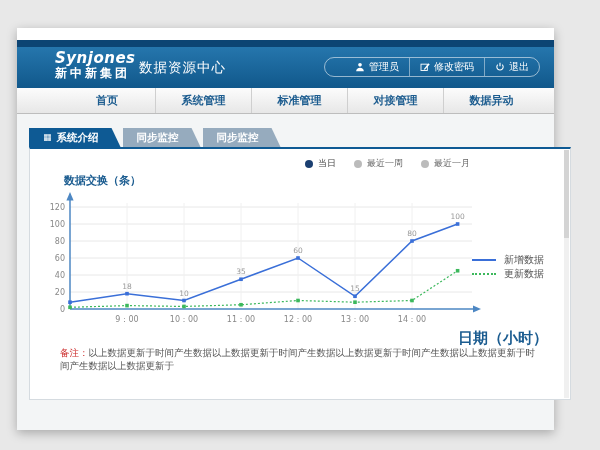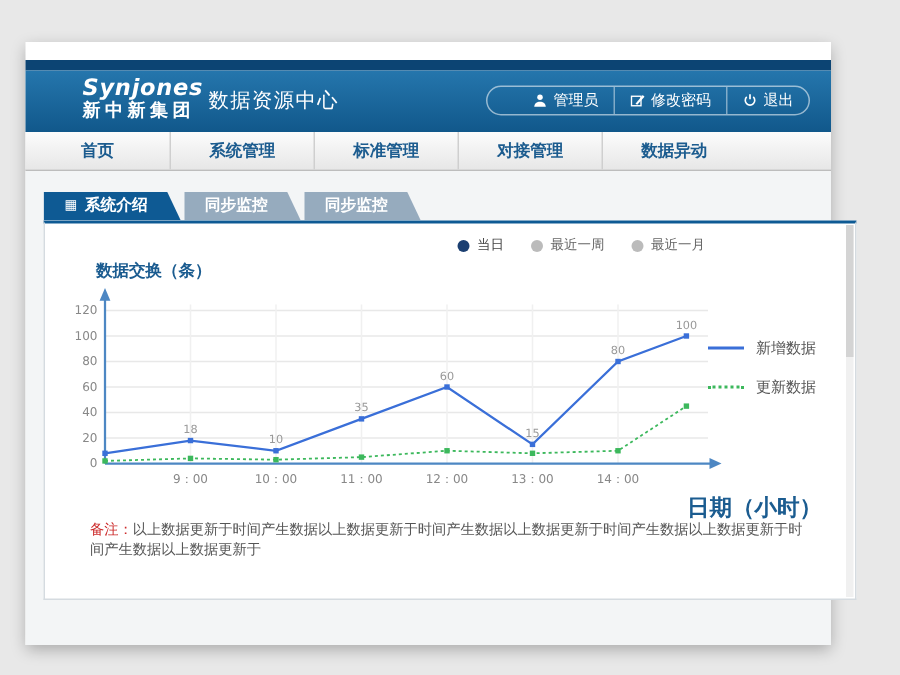--- a/index.html
+++ b/index.html
@@ -20,21 +20,21 @@
                color:#fff; font-size:13.5px; letter-spacing:1px; }
   .user-pill { position:absolute; right:14px; top:10px; height:20px; display:flex; align-items:stretch;
                border:1px solid rgba(255,255,255,.55); border-radius:10px; overflow:hidden;padding-left:20px; }
   .pill-btn { display:flex; align-items:center; gap:4px; padding:0 10px; color:#fff; font-size:10px;
               cursor:pointer; }
   .pill-btn + .pill-btn { border-left:1px solid rgba(255,255,255,.45); }
   .pill-btn svg { width:10px; height:10px; }
 
   .navbar { position:absolute; left:0; top:60px; width:100%; height:26px;
             background:linear-gradient(#fcfcfc,#e7e7e7); border-bottom:1px solid #bdbdbd;
-            display:flex; }
+            display:flex; padding-left:42px; }
   .nav-item { width:96px; text-align:center; line-height:25px; font-size:11px; font-weight:bold;
               color:#1c5c8f; cursor:pointer; position:relative; }
   .nav-item + .nav-item { border-left:1px solid #cfcfcf; }
 
   .content { position:absolute; left:0; top:86px; width:100%; height:316px; background:#f3f5f6; }
 
   .tabs-row { position:absolute; left:12px; top:14px; display:flex; }
   .tab { height:19px; line-height:19px; color:#fff; font-size:10.5px; font-weight:bold;
          padding:0 22px 0 14px; margin-right:2px; cursor:pointer;
          clip-path:polygon(0 0, calc(100% - 9px) 0, 100% 100%, 0 100%);
@@ -52,21 +52,21 @@
   .radio-item { display:flex; align-items:center; gap:5px; font-size:9px; color:#666; cursor:pointer; }
   .radio-dot { width:8px; height:8px; border-radius:50%; background:#bbb; }
   .radio-item.selected .radio-dot { background:#1b3f71; }
   .radio-item.selected { color:#444; }
 
   .y-axis-title { position:absolute; left:34px; top:24px; font-size:11px; font-weight:bold; color:#1b5c90; }
   .x-axis-title { position:absolute; left:428px; top:180px; font-size:15px; font-weight:bold; color:#1b5c90; }
 
   #chart { position:absolute; left:10px; top:40px; }
 
-  .series-legend { position:absolute; right:26px; top:76px; display:flex; flex-direction:column; gap:12px; }
+  .series-legend { position:absolute; right:26px; top:104px; display:flex; flex-direction:column; }
   .legend-item { display:flex; align-items:center; gap:8px; font-size:10px; color:#555; }
   .legend-line-solid { width:24px; height:0; border-top:2px solid #3a6fd8; }
   .legend-line-dotted { width:24px; height:0; border-top:2px dotted #3cb85c; }
 
   .note { position:absolute; left:30px; bottom:26px; font-size:9.5px; color:#555; width:480px; }
   .note-label { color:#cc2b2b; }
 </style>
 </head>
 <body>
 

